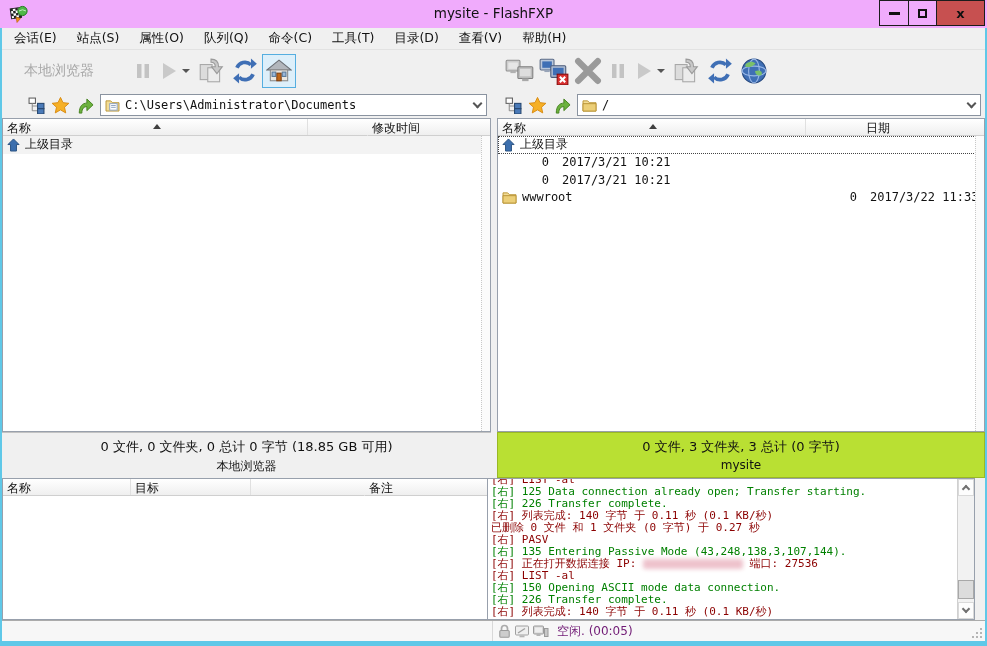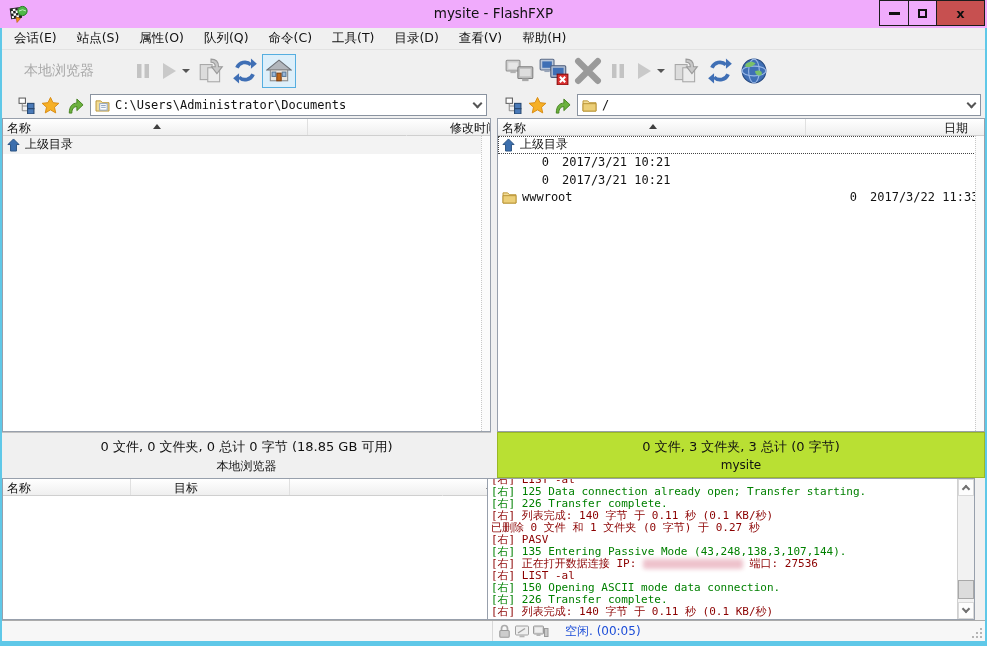--- a/index.html
+++ b/index.html
@@ -30,37 +30,37 @@
   .tb-right { width:488px; margin-left:6px; display:flex; align-items:center; padding-left:6px; }
   .tb-label { color:#a8a8a8; font-size:14px; margin-right:36px; }
   .tbtn { width:34px; height:34px; display:flex; align-items:center; justify-content:center; position:relative; }
   .tbtn.small { width:26px; }
   .tbtn.active { background:#ddeffa; border:1px solid #55aee0; }
   .dd-arrow { width:0; height:0; border-left:4px solid transparent; border-right:4px solid transparent;
               border-top:4px solid #555; margin:0 4px 0 0; }
 
   
   .pathrow { position:absolute; left:2px; top:92px; width:983px; height:26px; background:#f0f0f0; display:flex; }
-  .path-half-l { width:489px; display:flex; align-items:center; padding-left:12px; }
+  .path-half-l { width:489px; display:flex; align-items:center; padding-left:22px; }
   .path-half-r { width:488px; margin-left:6px; display:flex; align-items:center; padding-left:4px; }
   .mini-btn { width:24px; height:22px; display:flex; align-items:center; justify-content:center; }
   .combo { flex:1; height:22px; background:#fff; border:1px solid #8a93a0; display:flex; align-items:center;
            margin:0 4px 0 4px; }
   .combo .ftext { flex:1; font-family:"DejaVu Sans Mono", monospace; font-size:12px; color:#111; white-space:nowrap; overflow:hidden; }
   .combo-arrow { width:17px; height:100%; display:flex; align-items:center; justify-content:center; }
   .chev { width:7px; height:7px; border-right:2px solid #555; border-bottom:2px solid #555; transform:rotate(45deg); margin-top:-4px; }
 
   
   .lists { position:absolute; left:2px; top:118px; width:983px; height:314px; }
   .pane { position:absolute; top:0; height:314px; background:#fff; border:1px solid #98a0ac; }
   .pane.left { left:0; width:489px; }
   .pane.right { left:495px; width:488px; }
   .splitter-v { position:absolute; left:489px; top:0; width:6px; height:314px; background:#f0f0f0; }
   .lv-header { height:17px; background:linear-gradient(#ffffff,#efefef); border-bottom:1px solid #cfcfcf;
-               display:flex; font-size:12px; color:#111; position:relative;gap:39px; }
+               display:flex; font-size:12px; color:#111; position:relative; }
   .hcell { padding:1px 4px 0 4px; border-right:1px solid #e0e0e0; overflow:hidden; white-space:nowrap; }
   .hcell.r { text-align:left;margin-top:16px; }
   .sort-arrow { position:absolute; top:5px; width:0; height:0; border-left:4px solid transparent;
                 border-right:4px solid transparent; border-bottom:5px solid #404040; }
   .lv-body { position:relative; background:#fff; height:287px; overflow:hidden; }
   .scroll-track { position:absolute; right:0; top:17px; bottom:0; width:9px; background:#fbfbfb; border-left:1px dotted #c8c8c8; }
   .lrow { height:17.5px; display:flex; align-items:center; font-size:12px; white-space:nowrap; }
   .lrow .c-name { display:flex; align-items:center; padding-left:4px; overflow:hidden; }
   .lrow .mono { font-family:"DejaVu Sans Mono", monospace; }
   .lrow .c-size { text-align:right; padding-right:5px; font-family:"DejaVu Sans Mono", monospace; }
@@ -100,21 +100,21 @@
   .sc-up { top:0; } .sc-down { bottom:0; }
   .sc-chev { width:6px; height:6px; border-right:2px solid #707070; border-bottom:2px solid #707070; }
   .sc-chev.up { transform:rotate(-135deg); margin-top:3px; } .sc-chev.down { transform:rotate(45deg); margin-bottom:3px; }
   .sc-thumb { position:absolute; left:0; top:101px; width:16px; height:19px; background:#dcdcdc; border:1px solid #a8a8a8; }
 
   
   .statusbar { position:absolute; left:2px; top:620px; width:983px; height:21px; background:#f7f7f7;
                border-top:1px solid #ababab; display:flex; align-items:center; font-size:12px; }
   .sb-left { width:491px; height:100%; border-right:1px solid #d8d8d8; }
   .sb-icons { display:flex; align-items:center; gap:2px; padding-left:4px; }
-  .sb-text { margin-left:16px; color:#1d4ed8; }
+  .sb-text { margin-left:8px; color:#701a75; }
   .sb-grip { position:absolute; right:2px; bottom:2px; width:12px; height:12px;
              background:
                radial-gradient(circle at 2px 10px, #b5b5b5 1px, transparent 1.5px),
                radial-gradient(circle at 6px 10px, #b5b5b5 1px, transparent 1.5px),
                radial-gradient(circle at 10px 10px, #b5b5b5 1px, transparent 1.5px),
                radial-gradient(circle at 6px 6px, #b5b5b5 1px, transparent 1.5px),
                radial-gradient(circle at 10px 6px, #b5b5b5 1px, transparent 1.5px),
                radial-gradient(circle at 10px 2px, #b5b5b5 1px, transparent 1.5px); }
 </style>
 </head>

